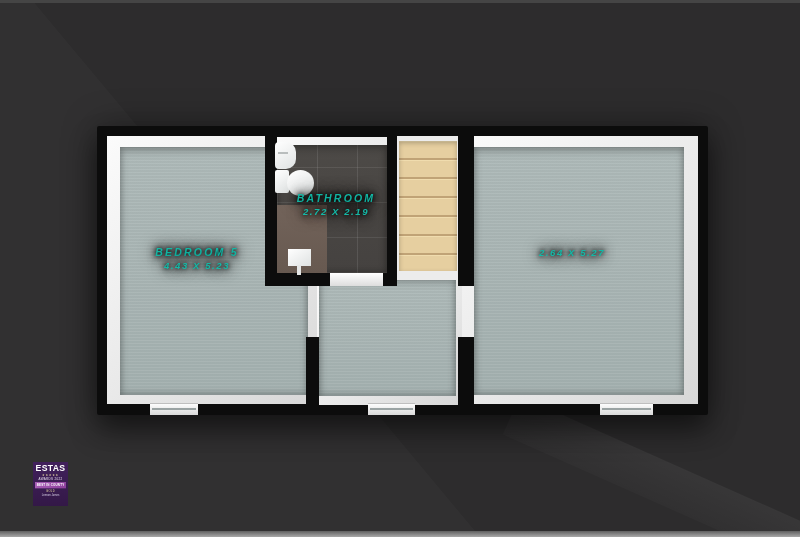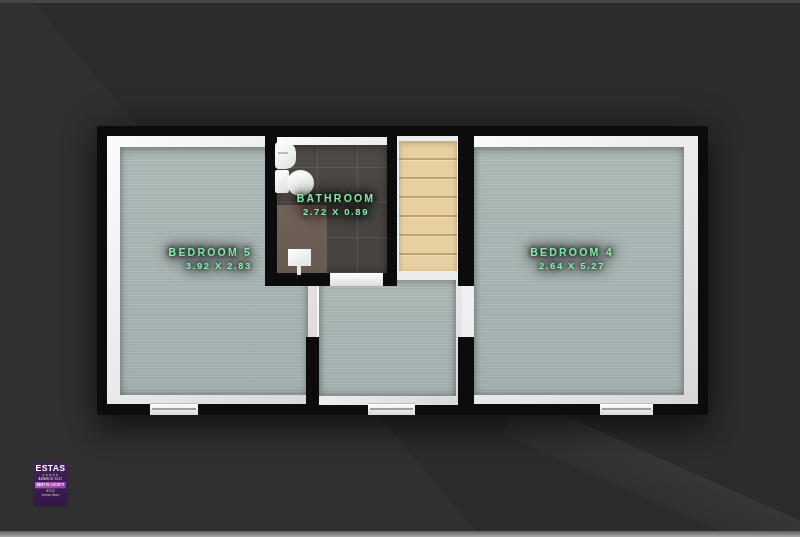--- a/index.html
+++ b/index.html
@@ -64,23 +64,24 @@
   .window::after{content:"";display:block;margin:4px 2px 0 2px;height:2px;background:#9aa3a3;}
   
   .fixture{position:absolute;background:linear-gradient(145deg,#ffffff,#dfe2e2);}
   .sink{border-radius:4px 10px 10px 4px;}
   .sink::after{content:"";position:absolute;left:3px;top:10px;width:10px;height:2px;background:#b9bdbd;}
   .cistern{border-radius:2px;}
   .bowl{border-radius:50%;}
   .pedestal::after{content:"";position:absolute;left:9px;top:16px;width:4px;height:10px;background:#e4e6e6;}
   
   .room-label{
-    position:absolute;text-align:center;color:#86efac;
+    position:absolute;text-align:center;color:#14b8a6;
     text-shadow:0 0 4px #000,0 0 8px #000,0 0 13px #000,0 0 18px rgba(0,0,0,0.75);
     z-index:30;
+    font-style:italic;
   }
   .room-label .rname{font-size:10.5px;font-weight:bold;letter-spacing:2.2px;line-height:13px;}
   .room-label .rdims{font-size:9.5px;font-weight:bold;letter-spacing:1.6px;line-height:14px;}
   
   .estas-badge{position:absolute;left:33px;top:462px;width:35px;height:44px;overflow:hidden;}
   .estas-inner{
     width:105px;height:132px;transform:scale(0.3333);transform-origin:0 0;
     background:linear-gradient(180deg,#41205c,#331847);
     color:#fff;text-align:center;display:flex;flex-direction:column;align-items:center;
     padding-top:6px;
@@ -140,30 +141,29 @@
   </div>
 
   <div class="wall" style="left:458px;top:126px;width:16px;height:160px;z-index:5;"></div>
   <div class="wall" style="left:458px;top:337px;width:16px;height:78px;z-index:5;"></div>
   <div class="wall" style="left:306px;top:337px;width:13px;height:78px;z-index:5;"></div>
 
   <div class="window" style="left:150px;width:48px;z-index:6;"></div>
   <div class="window" style="left:368px;width:47px;z-index:6;"></div>
   <div class="window" style="left:600px;width:53px;z-index:6;"></div>
 
-  <div class="room-label" style="left:108px;top:246px;width:144px;text-align:right;">
+  <div class="room-label" style="left:125px;top:246px;width:144px;">
     <div class="rname">BEDROOM 5</div>
-    <div class="rdims">3.92 X 2.83</div>
+    <div class="rdims">4.43 X 5.23</div>
   </div>
   <div class="room-label" style="left:276px;top:192px;width:120px;">
     <div class="rname">BATHROOM</div>
-    <div class="rdims">2.72 X 0.89</div>
+    <div class="rdims">2.72 X 2.19</div>
   </div>
   <div class="room-label" style="left:482px;top:246px;width:180px;">
-    <div class="rname">BEDROOM 4</div>
     <div class="rdims">2.64 X 5.27</div>
   </div>
 
   <div class="estas-badge">
     <div class="estas-inner">
       <div class="estas-title">ESTAS</div>
       <div class="estas-stars">★★★★★</div>
       <div class="estas-awards">AWARDS 2022</div>
       <div class="estas-band">BEST IN COUNTY</div>
       <div class="estas-sub1">GOLD</div>

